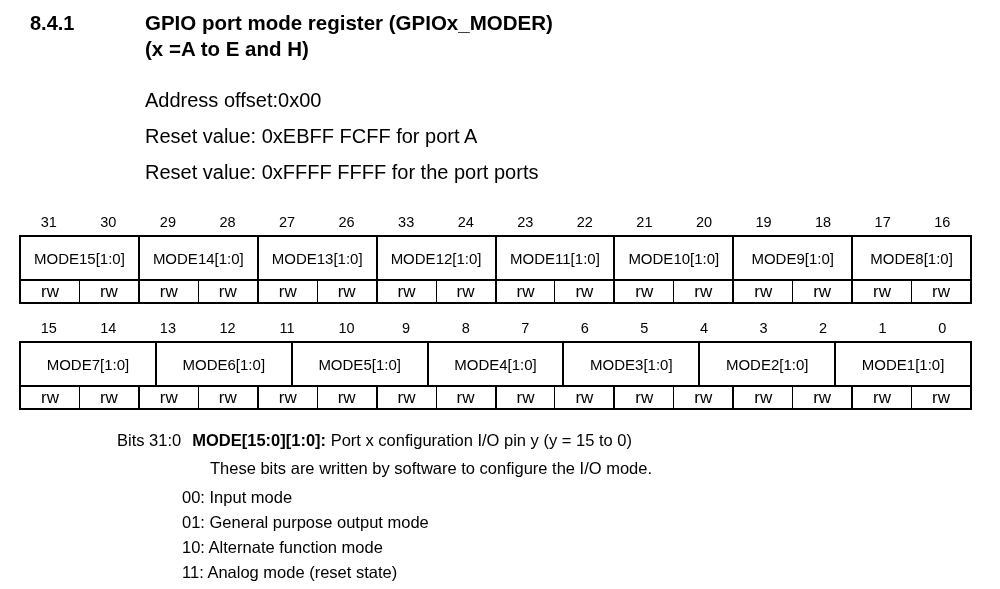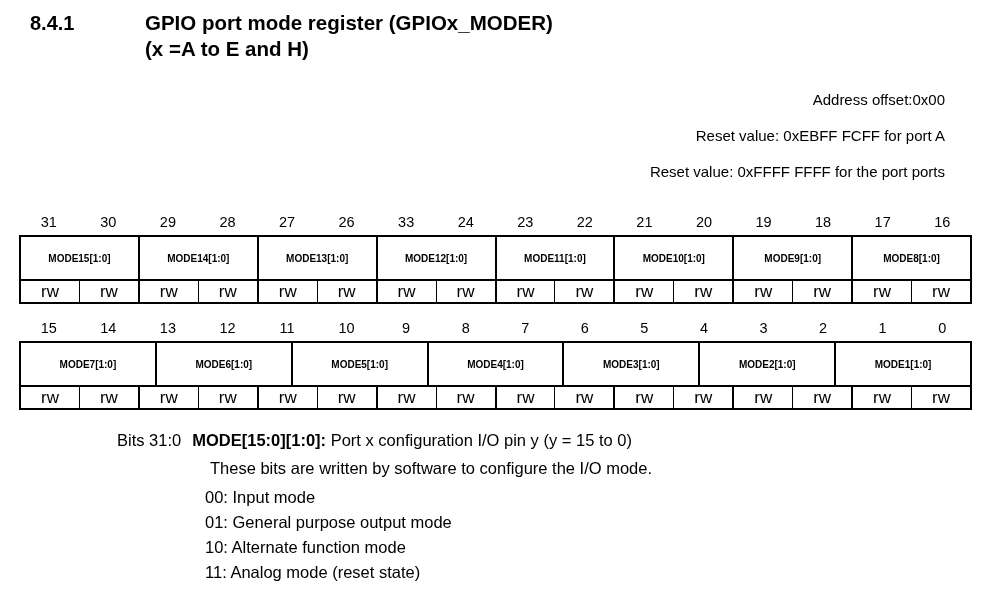--- a/index.html
+++ b/index.html
@@ -44,24 +44,23 @@
   #section-title .line2 { display: block; }
 
   
   #intro {
     position: absolute;
     left: 145px;
     top: 82px;
     width: 800px;
   }
   .intro-line {
-    font-size: 15px;
+    font-size: 20px;
     line-height: 36px;
     white-space: nowrap;
-    text-align: right;
   }
 
   
   .reg-block {
     position: absolute;
     left: 19px;
     width: 953px;
   }
   #reg-block-hi { top: 210px; }
   #reg-block-lo { top: 316px; }
@@ -89,25 +88,24 @@
     display: flex;
     width: 100%;
     height: 42px;
     box-sizing: border-box;
   }
   .field-cell {
     flex: 1 1 0;
     display: flex;
     align-items: center;
     justify-content: center;
-    font-size: 10px;
+    font-size: 15px;
     border-right: 2px solid #000;
     box-sizing: border-box;
     white-space: nowrap;
-    font-weight: bold;
   }
   .field-cell:last-child { border-right: none; }
 
   .access-row {
     display: flex;
     width: 100%;
     height: 23px;
     border-top: 2px solid #000;
     box-sizing: border-box;
   }
@@ -147,21 +145,21 @@
     margin-left: 11px;
   }
   #desc-summary {
     font-size: 16.5px;
     line-height: 25px;
     margin-left: 93px;
     margin-top: 3px;
     white-space: nowrap;
   }
   #mode-list {
-    margin-left: 88px;
+    margin-left: 65px;
     margin-top: 4px;
   }
   .mode-item {
     font-size: 16.5px;
     line-height: 25px;
     white-space: nowrap;
   }
 </style>
 </head>
 <body>

